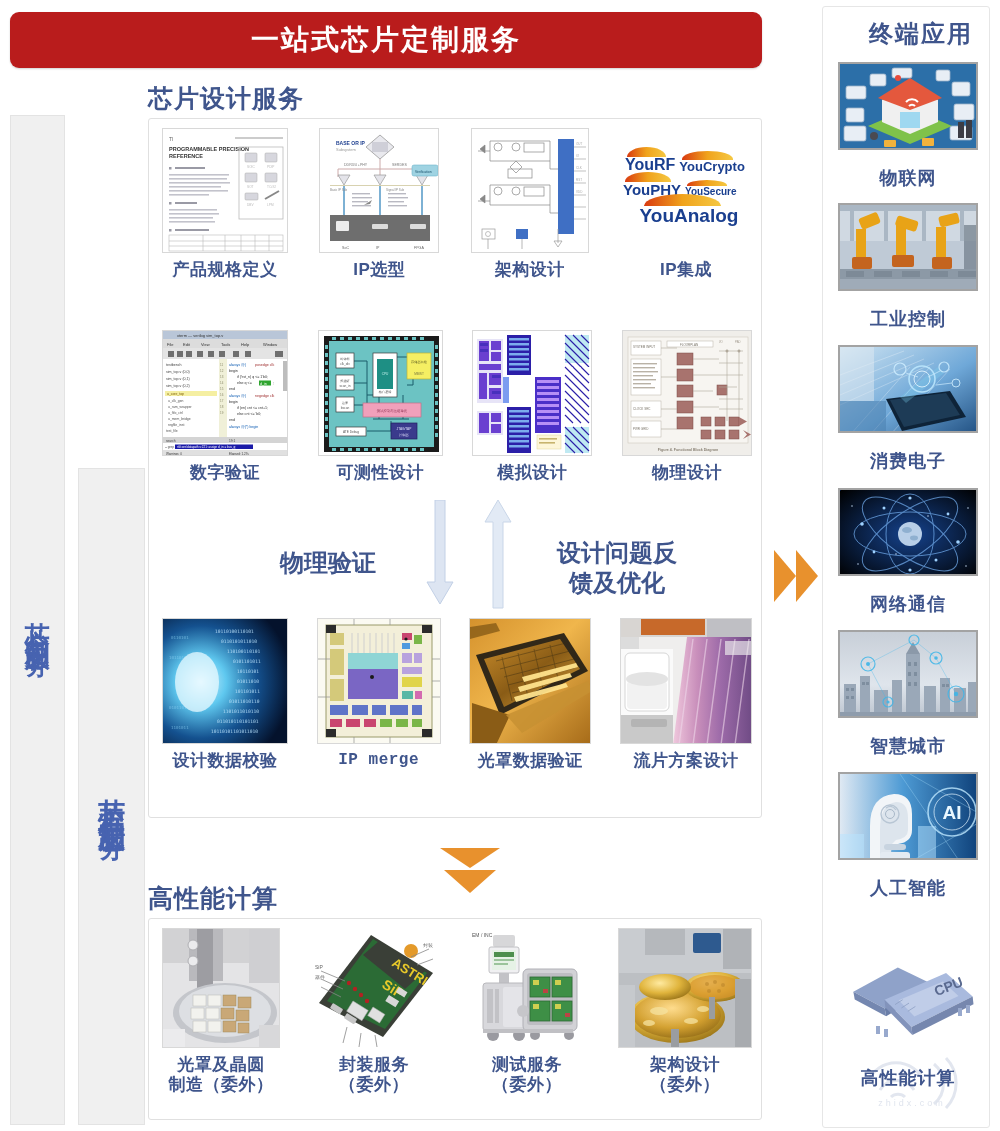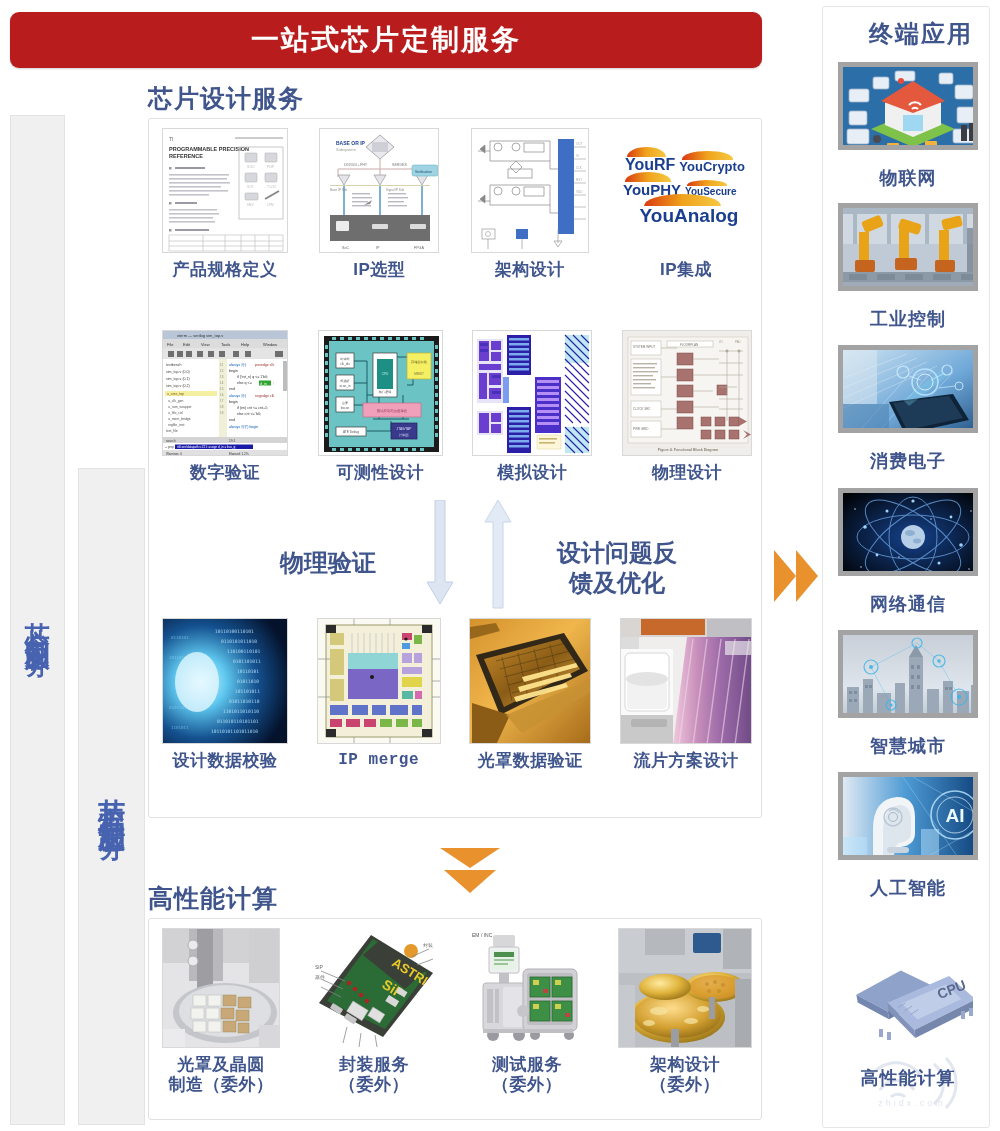--- a/index.html
+++ b/index.html
@@ -82,21 +82,21 @@
     background:#ffffff; border:1px solid #e6e6e6; border-radius:3px;
   }
   #app-title{
     position:absolute; left:822px; top:18px; width:198px; text-align:center;
     color:#3f558c; font-size:24px; font-weight:bold; letter-spacing:2px;
   }
   .app-item{
     position:absolute; left:838px; width:140px;
     display:flex; flex-direction:column; align-items:center;
   }
-  .app-thumb{ width:140px; height:88px; border:5px solid #a3a3a3; overflow:hidden; position:relative;}
+  .app-thumb{ width:140px; height:88px; border:2px solid #a3a3a3; overflow:hidden; position:relative;}
   .app-cap{
     margin-top:16px; color:#3f558c; font-size:18px; font-weight:bold; letter-spacing:1px;
   }
   
   #watermark{
     position:absolute; left:838px; top:1052px; width:150px; height:60px;
     opacity:.45; pointer-events:none;
   }
   .logo-wrap{ display:flex; flex-direction:column; align-items:center; justify-content:center;
                height:100%; gap:1px; }

